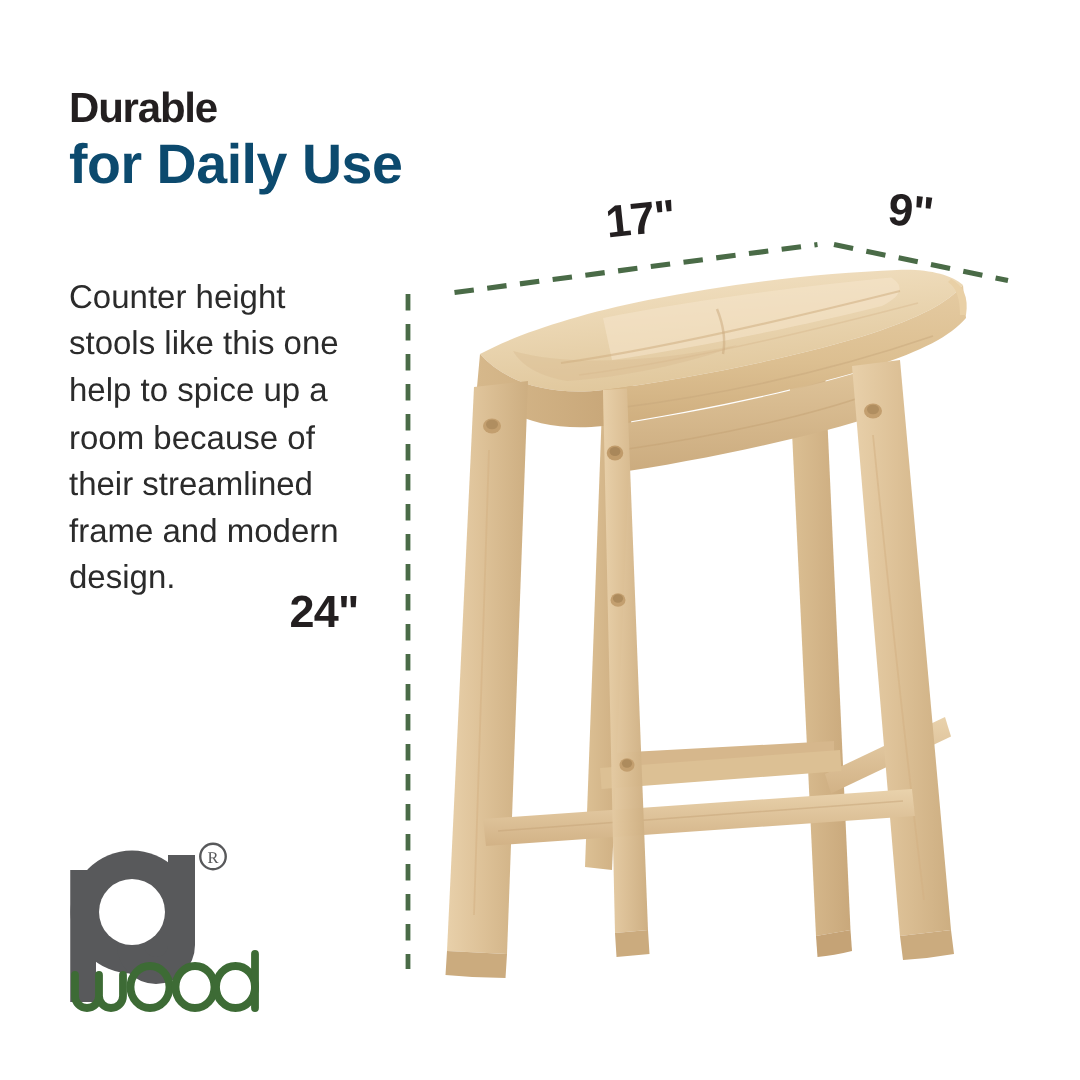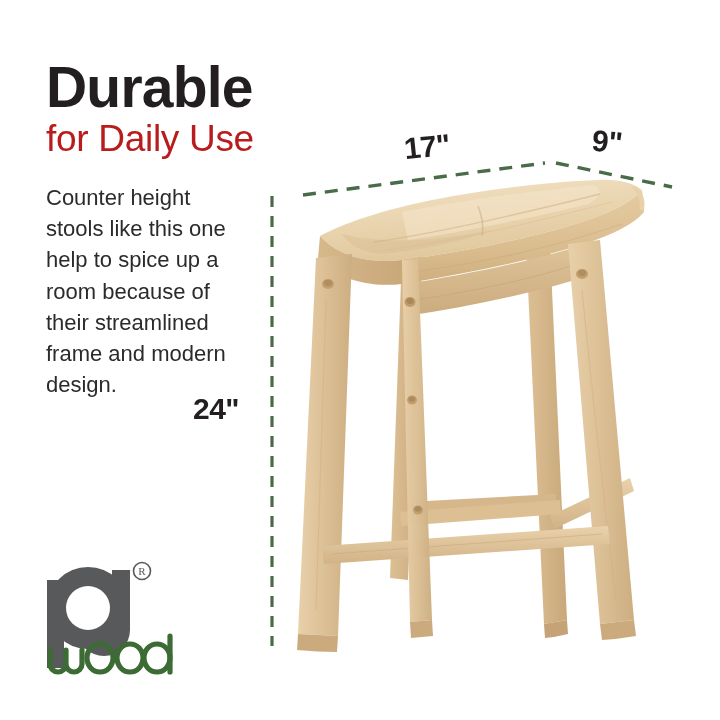--- a/index.html
+++ b/index.html
@@ -19,31 +19,31 @@
   }
 
   
   .text-col {
     position: absolute;
     left: 46px;
     top: 58px;
     width: 230px;
   }
   .headline-bold {
-    font-size: 57px;
+    font-size: 28px;
     font-weight: bold;
     color: #231f20;
     letter-spacing: -0.8px;
     line-height: 1.02;
     margin: 0;
   }
   .headline-light {
     font-size: 37px;
-    font-weight: 400;
-    color: #b91c1c;
+    font-weight: 700;
+    color: #0c4a6e;
     letter-spacing: -0.3px;
     line-height: 1.12;
     margin: 2px 0 0 0;
   }
   .body-copy {
     position: absolute;
     left: 46px;
     top: 182px;
     width: 200px;
     font-size: 22px;

